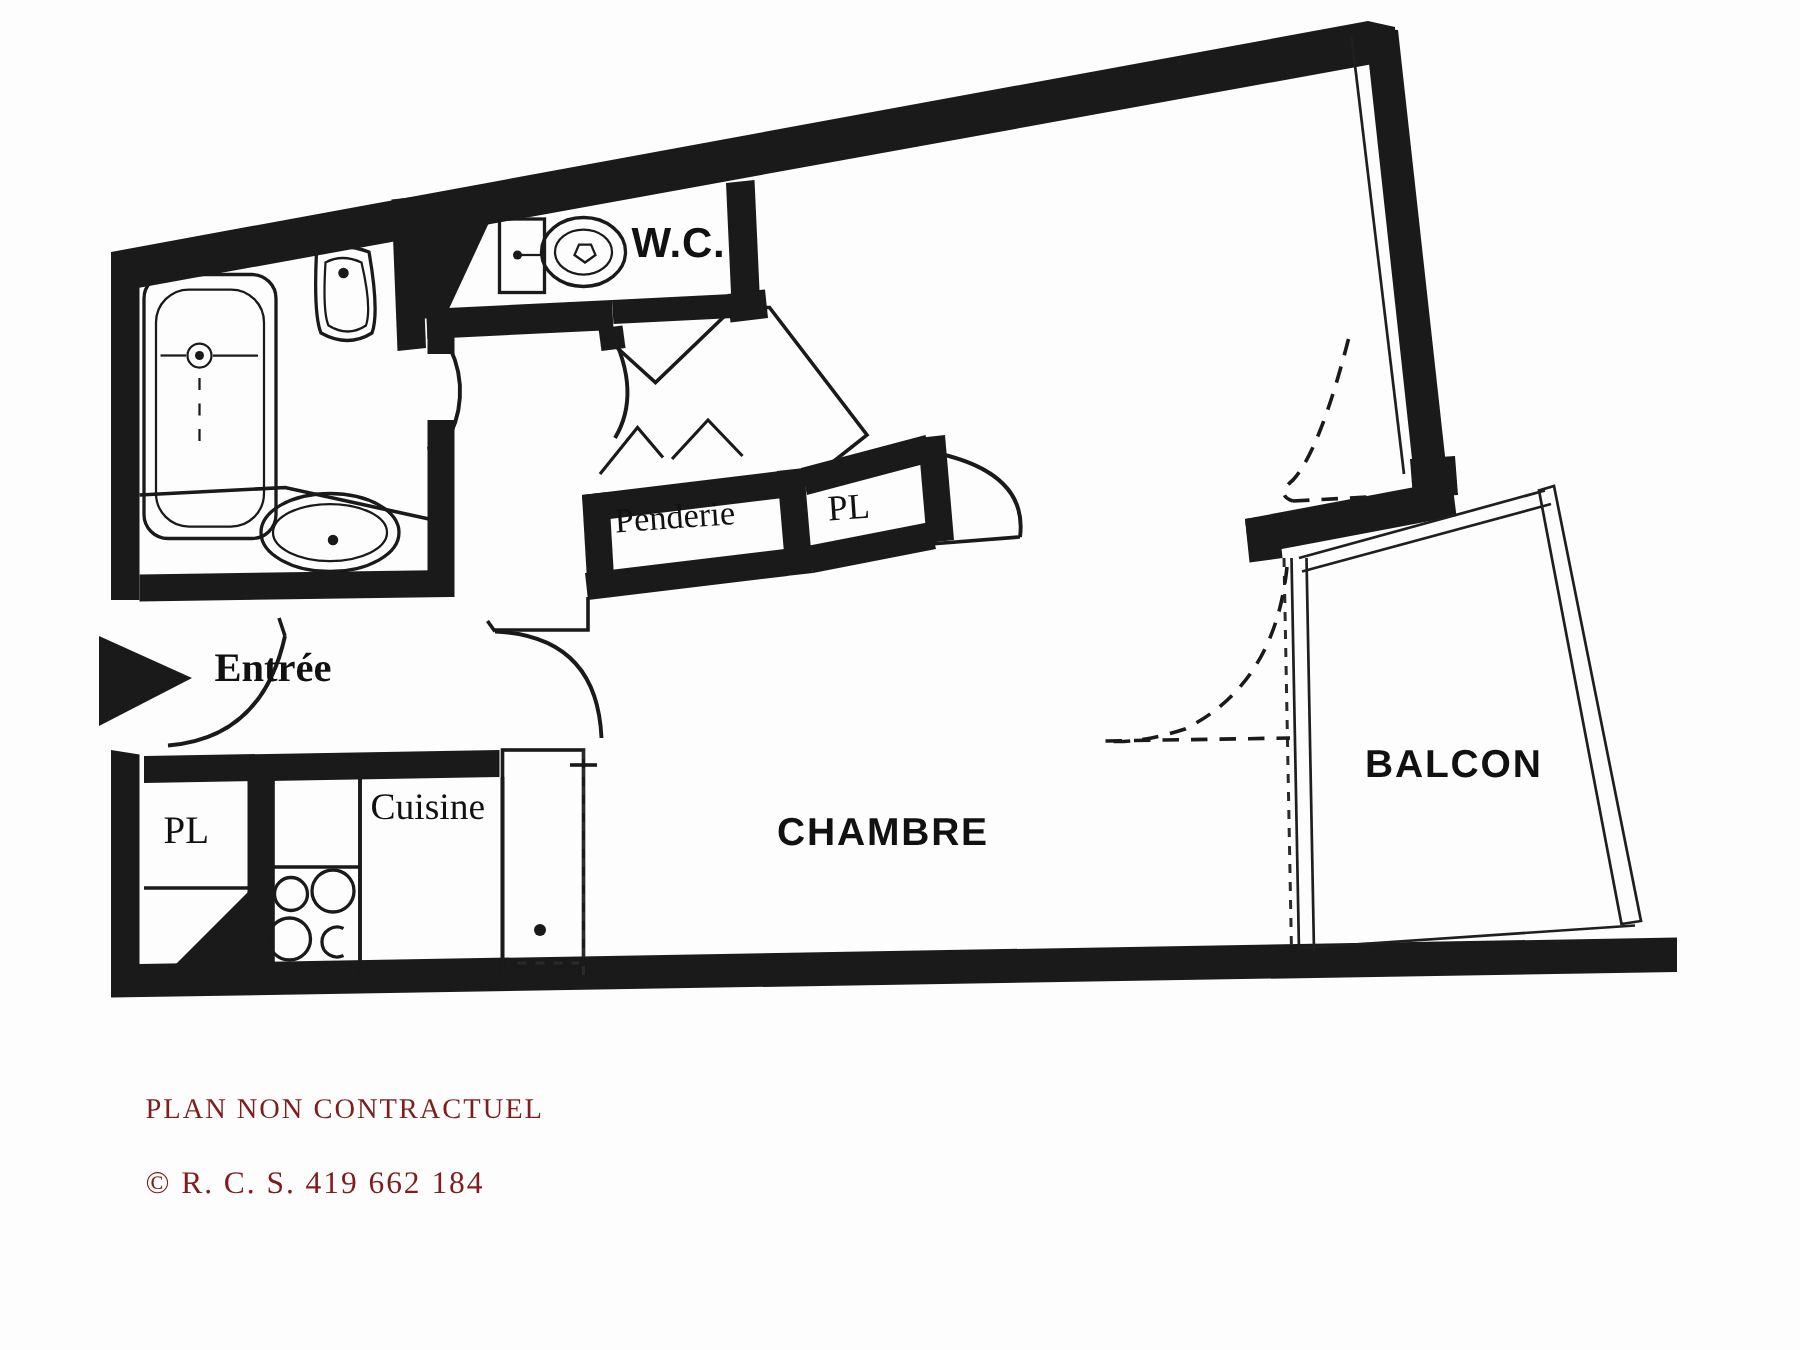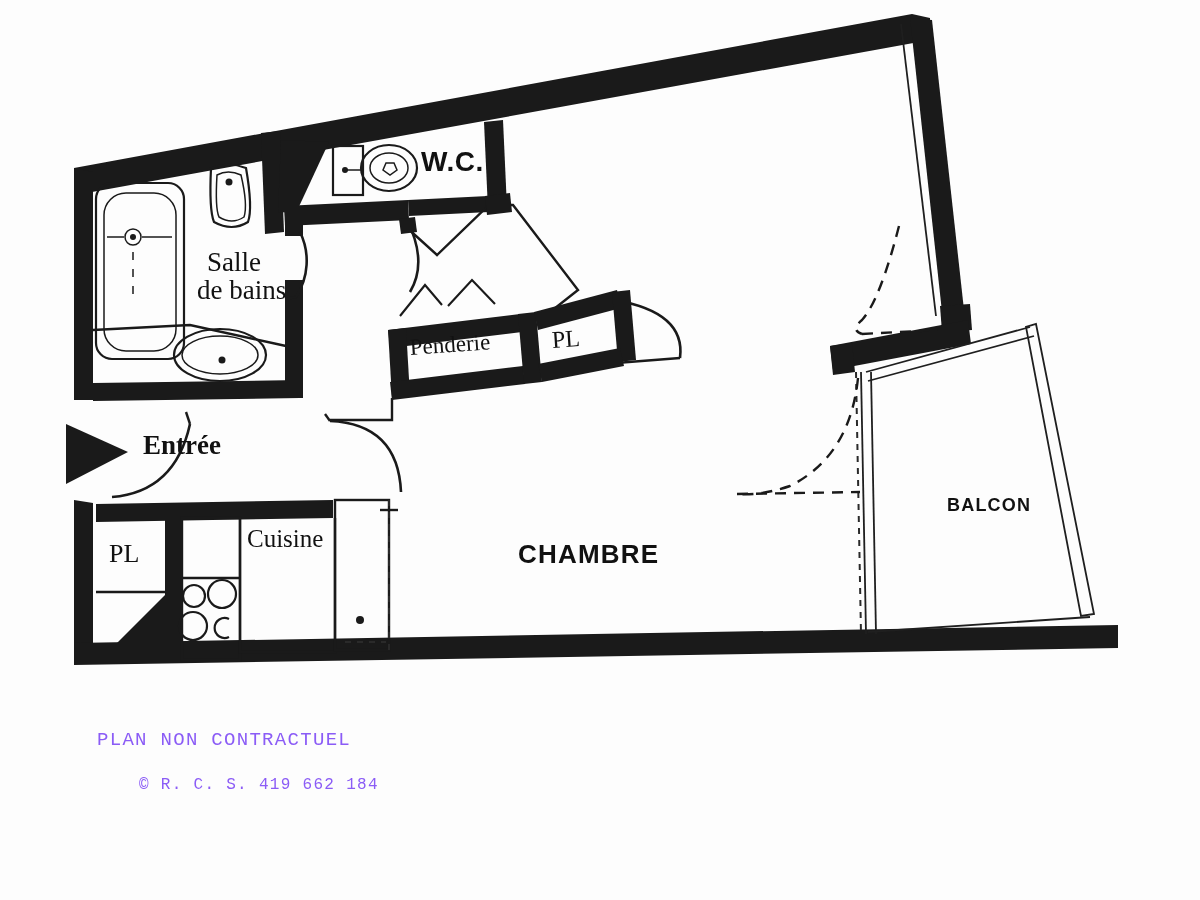--- a/index.html
+++ b/index.html
@@ -58,40 +58,40 @@
     font-family: "Liberation Sans", sans-serif;
     font-weight: 700;
     letter-spacing: 0.5px;
   }
   .lbl-serif {
     font-family: "Liberation Serif", serif;
     font-weight: 400;
   }
   .lbl-chambre { left: 612px; top: 122px; font-size: 40px; letter-spacing: 1.5px; }
   .lbl-sejour  { left: 518px; top: 541px; font-size: 26px; letter-spacing: 1.2px; }
-  .lbl-balcon  { left: 947px; top: 496px; font-size: 18px; letter-spacing: 1.2px; text-align: center; }
+  .lbl-balcon  { left: 910px; top: 496px; font-size: 26px; letter-spacing: 1.2px; text-align: center; }
   .lbl-wc      { left: 421px; top: 147px; font-size: 28px; letter-spacing: 0.5px; }
   .lbl-salle   { left: 207px; top: 248px; font-size: 27px; text-align: left; }
   .lbl-salle .l2 { display: block; margin-left: -10px; }
   .lbl-penderie{ left: 409px; top: 336px; font-size: 23px; transform: rotate(-4deg); transform-origin: left top; }
   .lbl-pl-top  { left: 551px; top: 328px; font-size: 24px; transform: rotate(-4deg); transform-origin: left top; }
   .lbl-entree  { left: 143px; top: 431px; font-size: 27px; font-weight: bold; }
   .lbl-pl-bot  { left: 109px; top: 540px; font-size: 26px; }
   .lbl-cuisine { left: 247px; top: 526px; font-size: 25px; }
 
   .footer {
     position: absolute;
     left: 97px;
-    color: #8b5cf6;
-    font-family: Liberation Mono, monospace;
+    color: #7f1d1d;
+    font-family: Liberation Serif, serif;
     letter-spacing: 1.3px;
     white-space: nowrap;
   }
   .footer-1 { top: 729px; font-size: 19px; }
-  .footer-2 { top: 776px; font-size: 16px; margin-left: 42px; }
+  .footer-2 { top: 776px; font-size: 21px; }
 </style>
 </head>
 <body>
 
 <div id="plan-root">
 
   <svg class="plan-svg" viewBox="0 0 1200 900">
 
     <polygon class="wall-thick" points="74,168 912,14 930,18 930,40 92,192 74,190"></polygon>
 
@@ -231,24 +231,20 @@
 
   </svg>
 
 
   <div class="lbl lbl-bold lbl-sejour">CHAMBRE</div>
 
   <div class="lbl lbl-bold lbl-balcon">BALCON</div>
 
   <div class="lbl lbl-bold lbl-wc">W.C.</div>
 
-  <div class="lbl lbl-serif lbl-salle">
-    <span>Salle</span>
-    <span class="l2">de bains</span>
-  </div>
 
   <div class="lbl lbl-serif lbl-penderie">Penderie</div>
 
   <div class="lbl lbl-serif lbl-pl-top">PL</div>
 
   <div class="lbl lbl-serif lbl-entree">Entrée</div>
 
   <div class="lbl lbl-serif lbl-pl-bot">PL</div>
 
   <div class="lbl lbl-serif lbl-cuisine">Cuisine</div>

